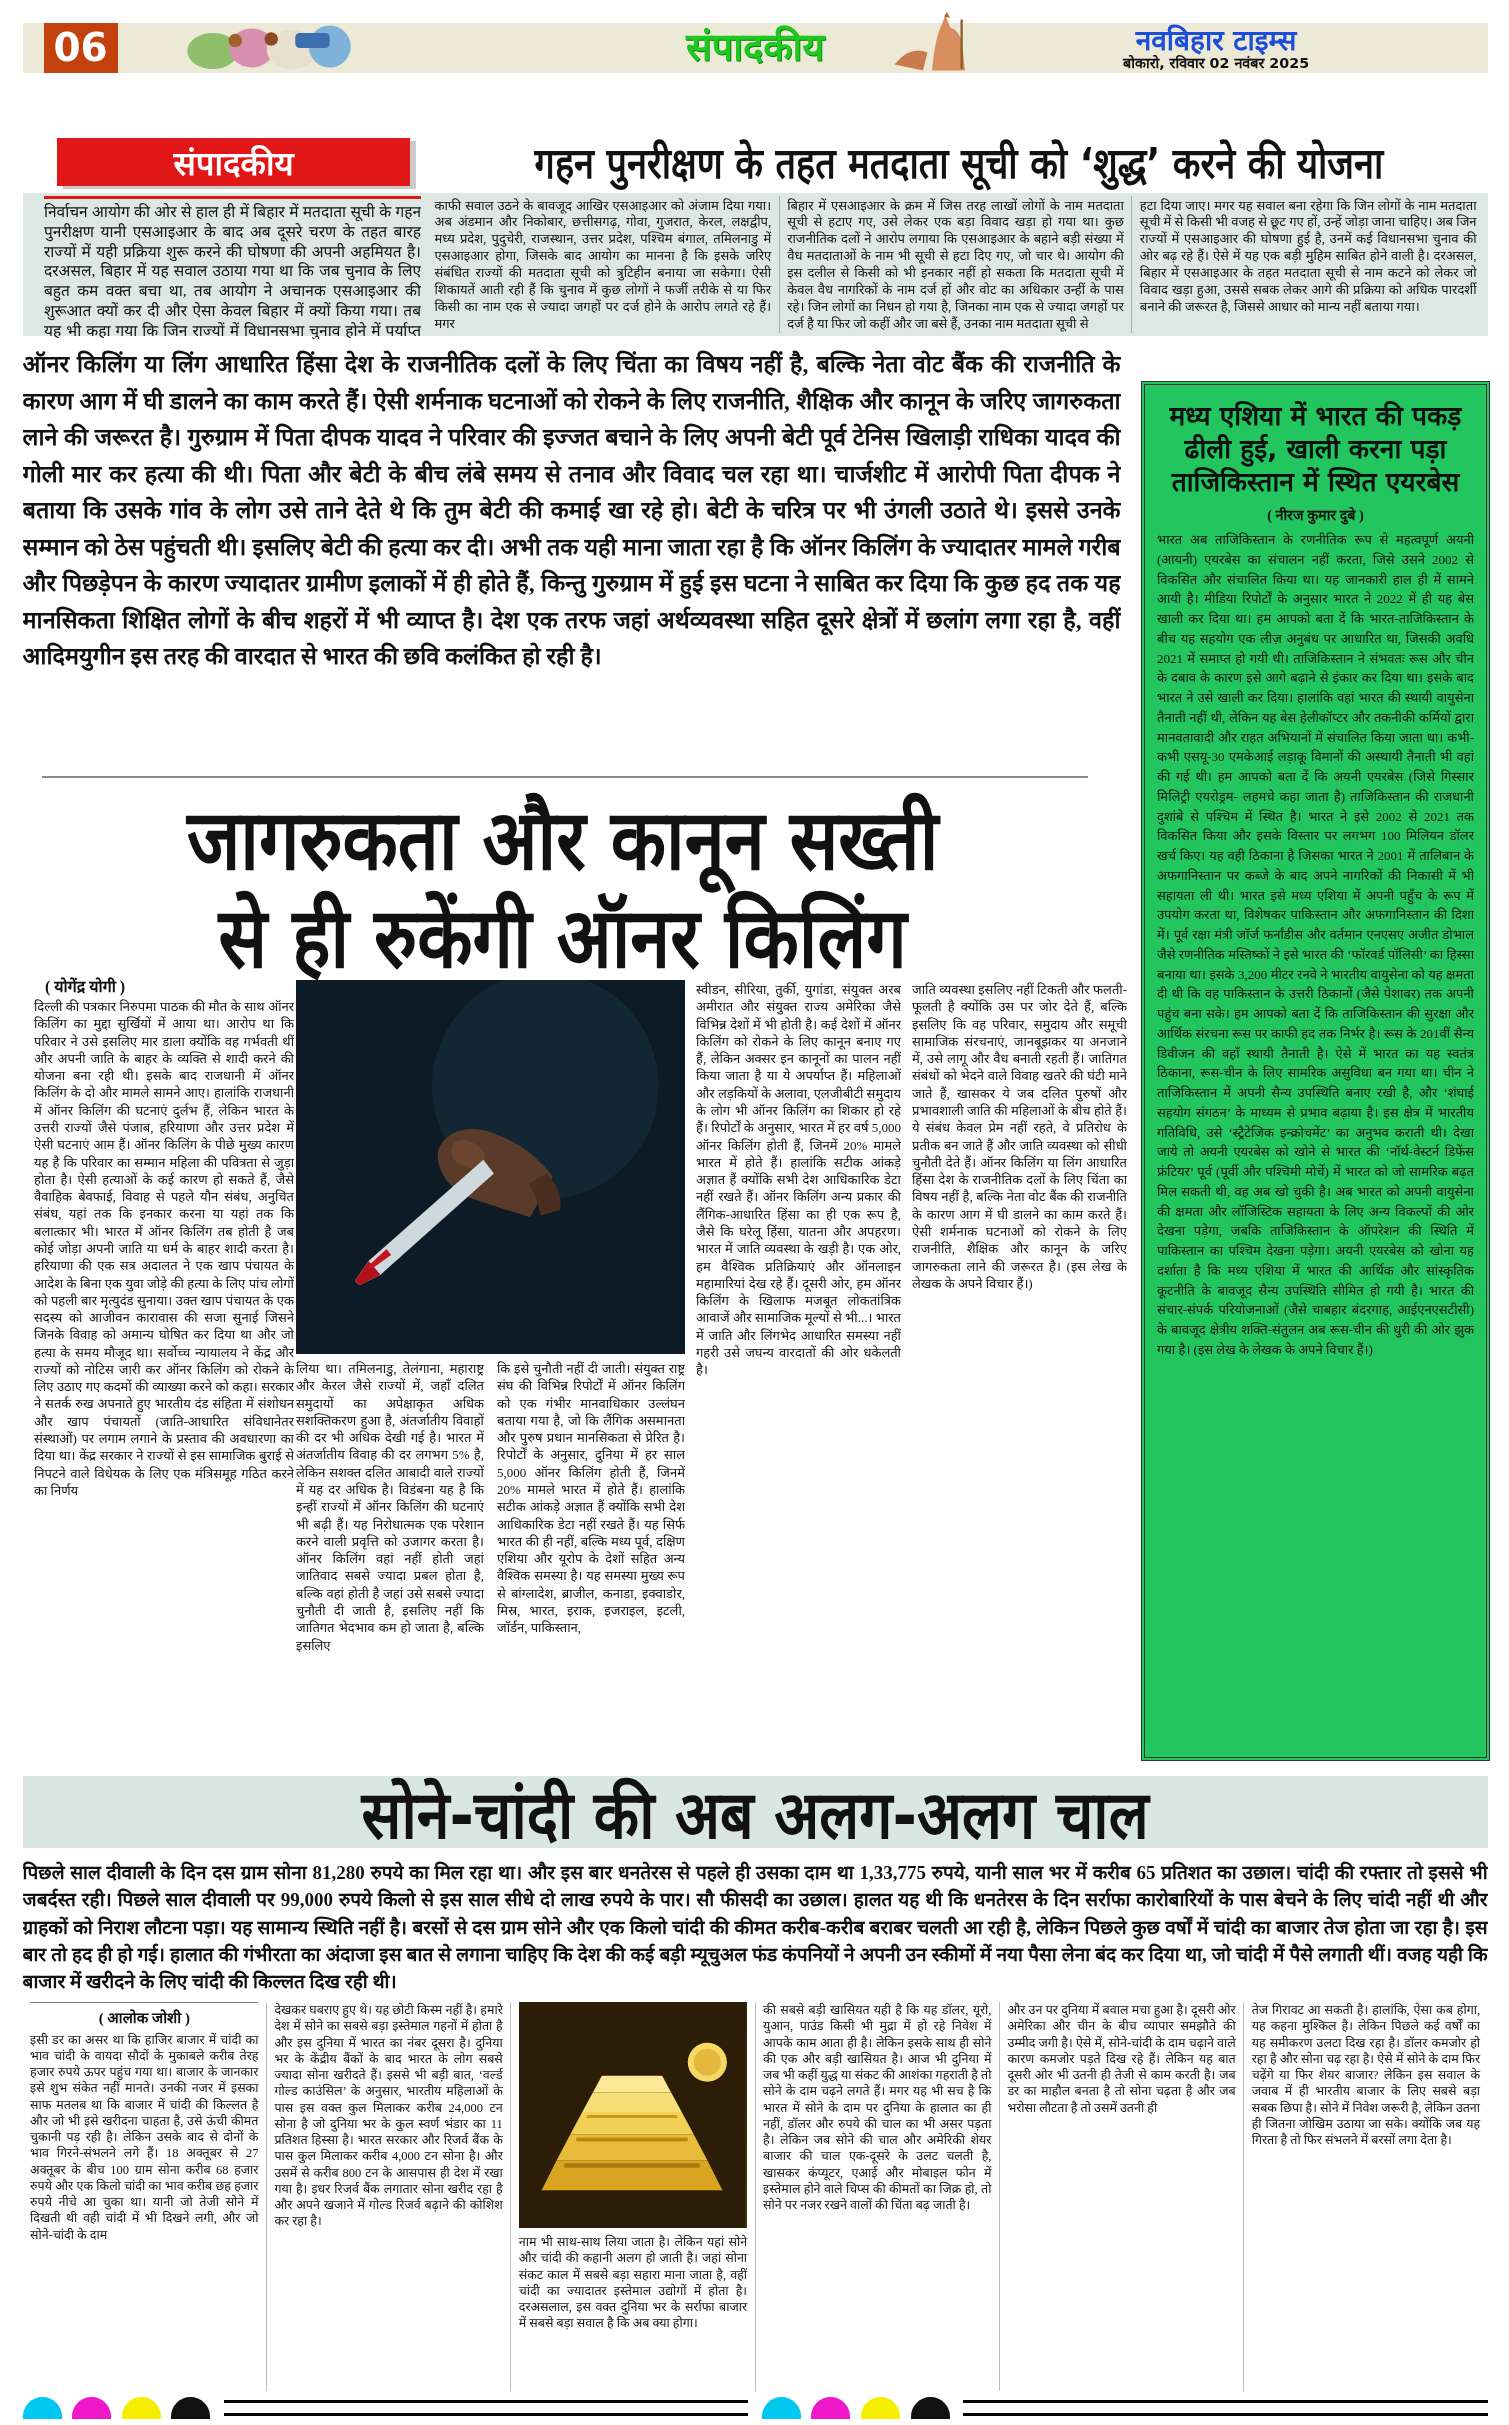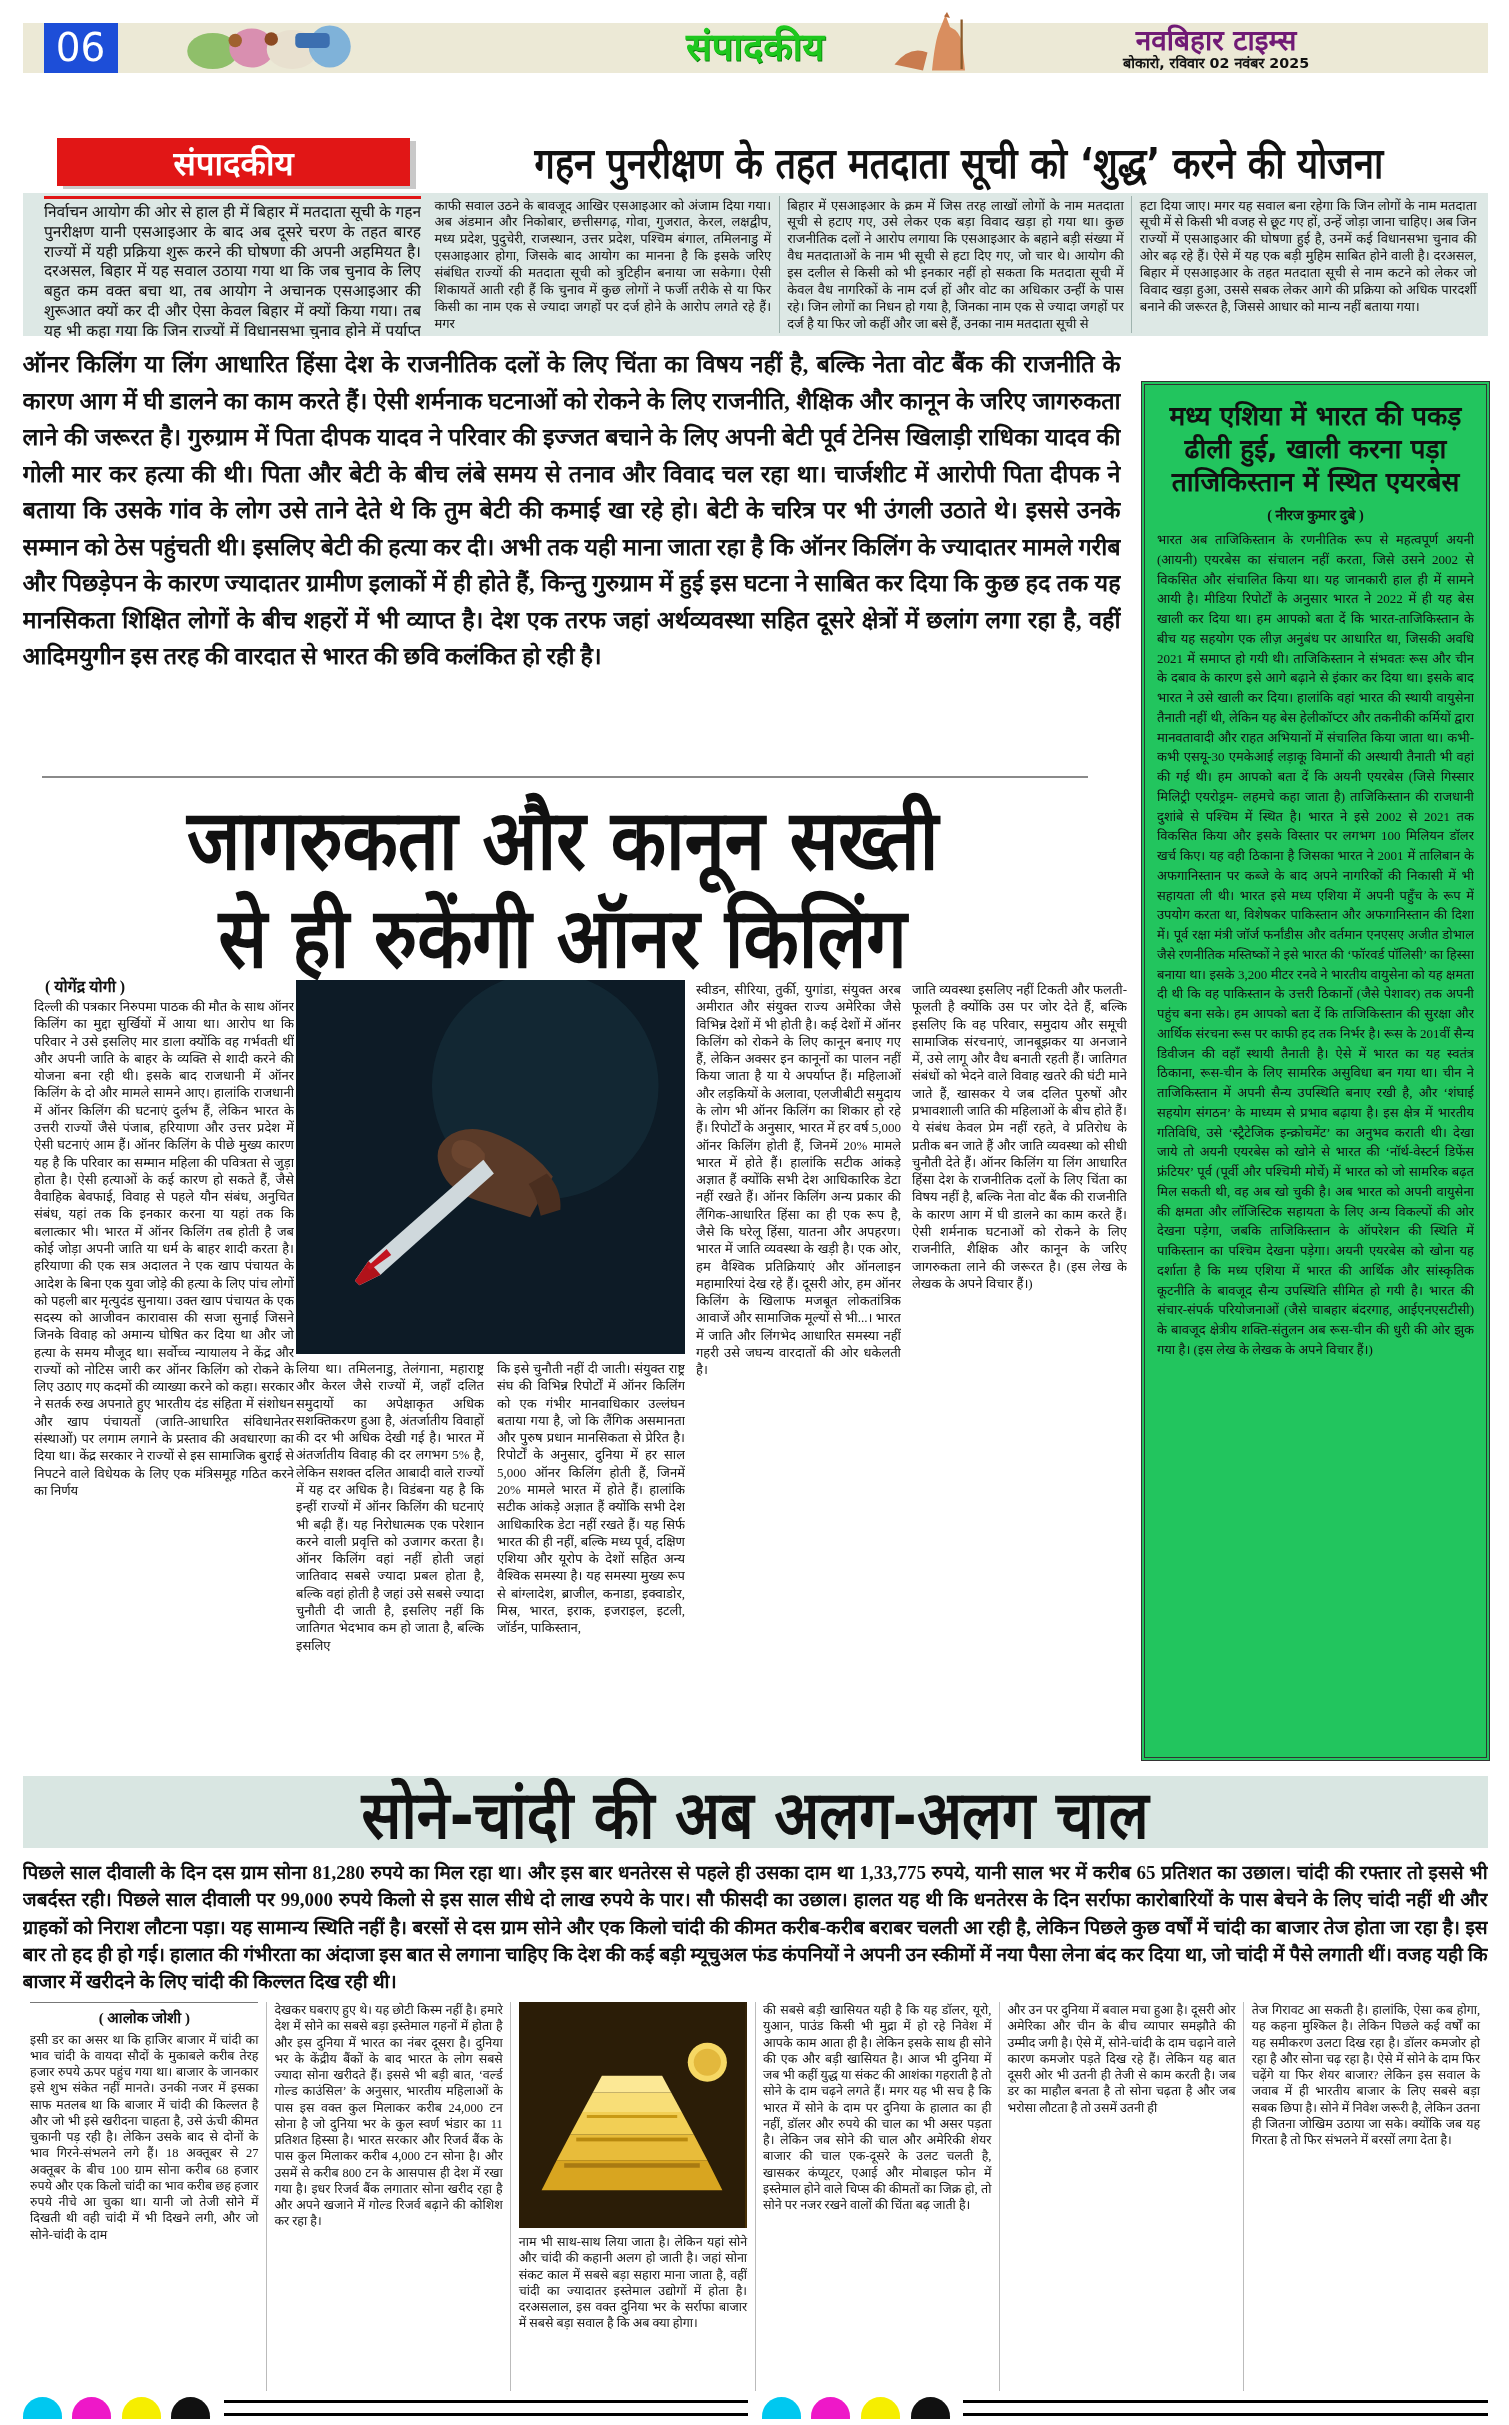--- a/index.html
+++ b/index.html
@@ -1,25 +1,25 @@
 <!DOCTYPE html>
 <html style="font-size:12px"><head>
 <meta charset="utf-8">
 <style>
   html,body{margin:0;padding:0;background:#9a9a9a;}
   .page{position:relative;width:1510px;height:2426px;background:#ffffff;margin:0 auto;overflow:hidden;
         font-family:"Liberation Serif","DejaVu Serif",serif;color:#111;}
   
   .topbar{position:absolute;left:22.6px;top:22.6px;width:1465px;height:50px;background:#ece9d6;}
-  .pagenum{position:absolute;left:21px;top:0;width:74px;height:50px;background:#1d4ed8;color:#fff;
-           font-family:"DejaVu Sans",sans-serif;font-weight:normal;font-size:39px;display:flex;align-items:center;justify-content:center;}
+  .pagenum{position:absolute;left:21px;top:0;width:74px;height:50px;background:#c2410c;color:#fff;
+           font-family:"DejaVu Sans",sans-serif;font-weight:bold;font-size:39px;display:flex;align-items:center;justify-content:center;}
   .section-title{position:absolute;left:0;right:0;top:1.5px;text-align:center;color:#1ec81e;
            font-family:"DejaVu Sans",sans-serif;font-weight:900;font-size:38px;line-height:47px;text-shadow:0.8px 0.8px 0 #0a7a0a;}
   .masthead{position:absolute;right:113px;top:3px;width:317px;text-align:center;}
-  .masthead .mh{color:#701a75;font-family:"DejaVu Sans",sans-serif;font-weight:900;font-size:28px;line-height:29px;}
+  .masthead .mh{color:#1d4ed8;font-family:"DejaVu Sans",sans-serif;font-weight:900;font-size:28px;line-height:29px;}
   .masthead .dt{color:#111;font-family:"DejaVu Sans",sans-serif;font-weight:bold;font-size:14.3px;line-height:16.6px;}
   .collage{position:absolute;left:159px;top:-10.6px;width:174px;height:60px;}
   .figure{position:absolute;left:796px;top:-10.6px;width:211px;height:60px;}
   
   .edit-titlebox{position:absolute;left:57px;top:138px;width:353px;height:48px;background:#e11616;
       box-shadow:6px 3px 0 #c9c9c9;display:flex;align-items:center;justify-content:center;}
   .edit-titlebox span{color:#fff;font-family:"DejaVu Sans",sans-serif;font-weight:900;font-size:33px;}
   .band{position:absolute;left:22.6px;top:193px;width:1465px;height:143px;background:#dde8e5;}
   .edit-body{position:absolute;left:44px;top:196px;width:377px;height:137px;border-top:3.8px solid #e11616;
       font-size:15.5px;line-height:1.28;text-align:justify;overflow:hidden;padding-top:3px;}

